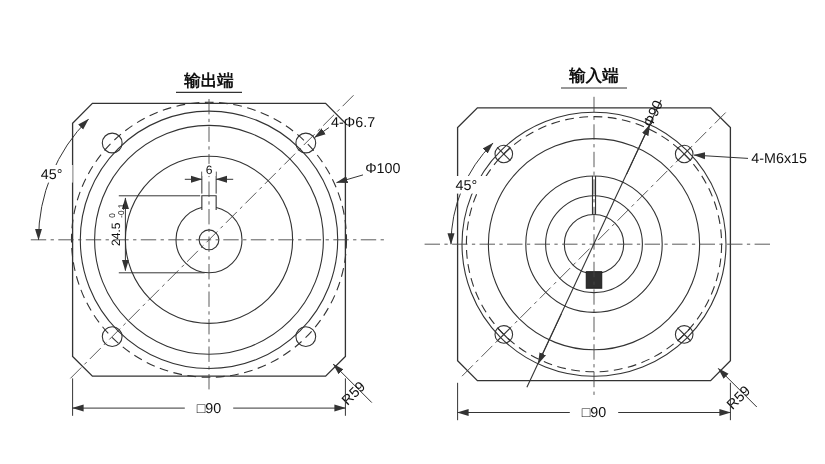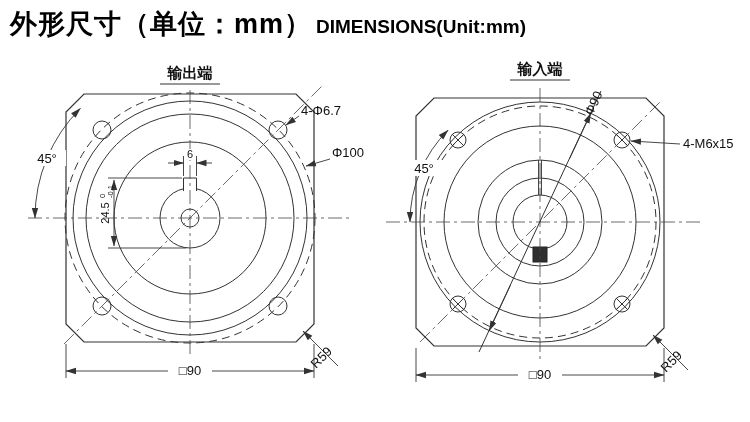--- a/index.html
+++ b/index.html
@@ -19,23 +19,20 @@
   .lbl{font-size:13px;}
   .lblcn{font-size:15px;font-weight:600;}
   .small{font-size:11px;}
   .tol{font-size:7.5px;}
 </style>
 </head>
 <body>
 
 <div class="stage">
 
-  <div class="title">
-    <span class="zh">外形尺寸（单位：mm）</span><span class="en">DIMENSIONS(Unit:mm)</span>
-  </div>
 
   <svg width="750" height="422" viewBox="0 0 750 422">
     <defs>
       <marker id="arr" viewBox="0 0 11 8" refX="10" refY="4" markerWidth="11" markerHeight="8" markerUnits="userSpaceOnUse" orient="auto-start-reverse">
         <path class="arrtip" d="M0 0.8 L10.5 4 L0 7.2 z"></path>
       </marker>
     </defs>
 
     <g>
 

